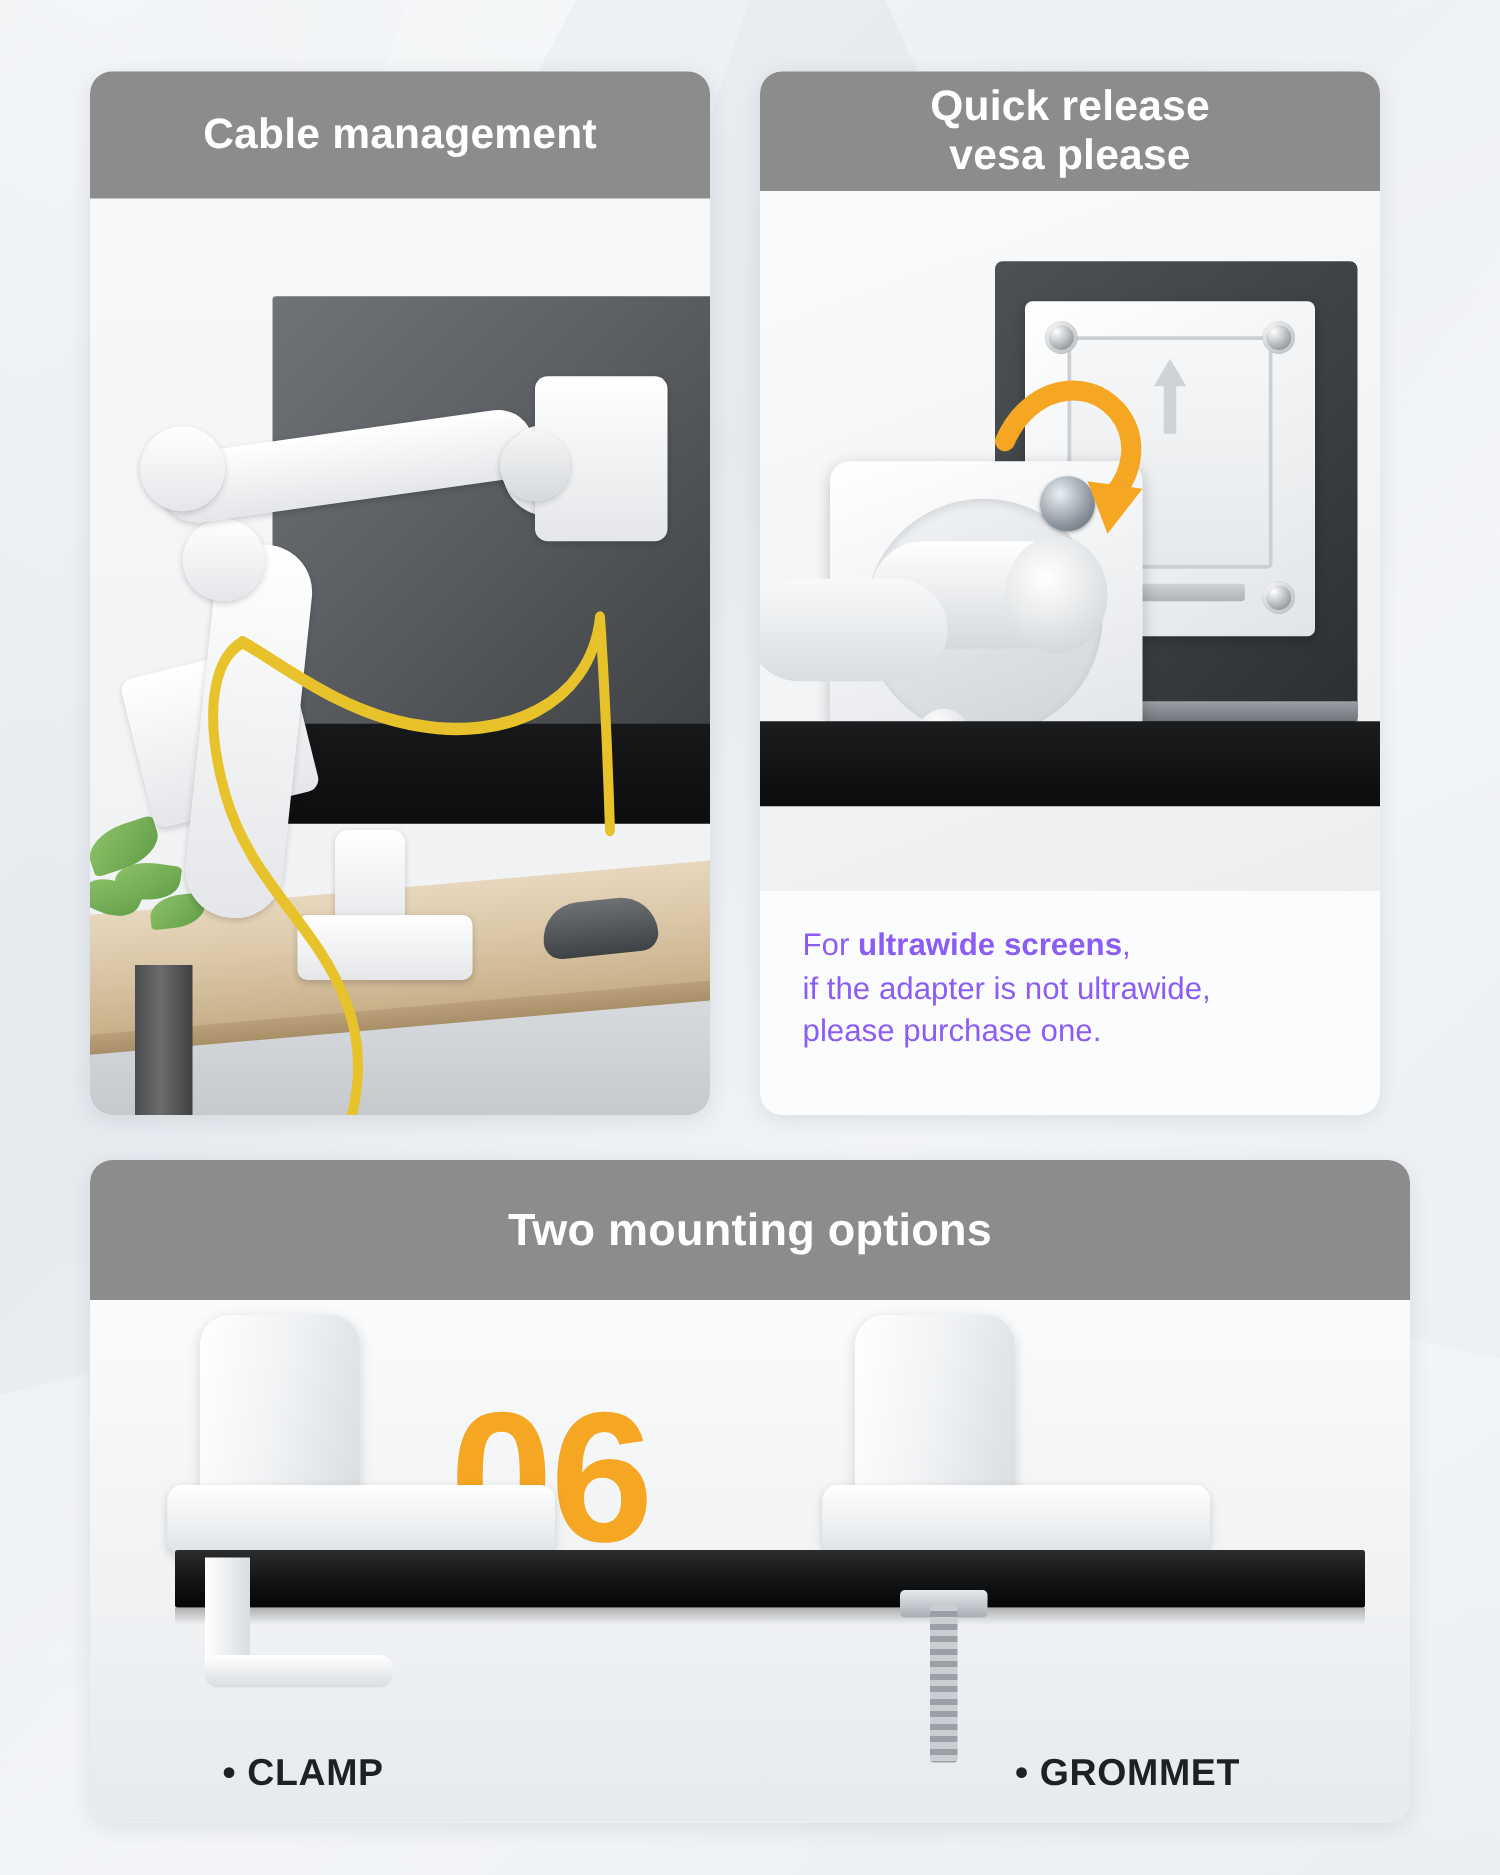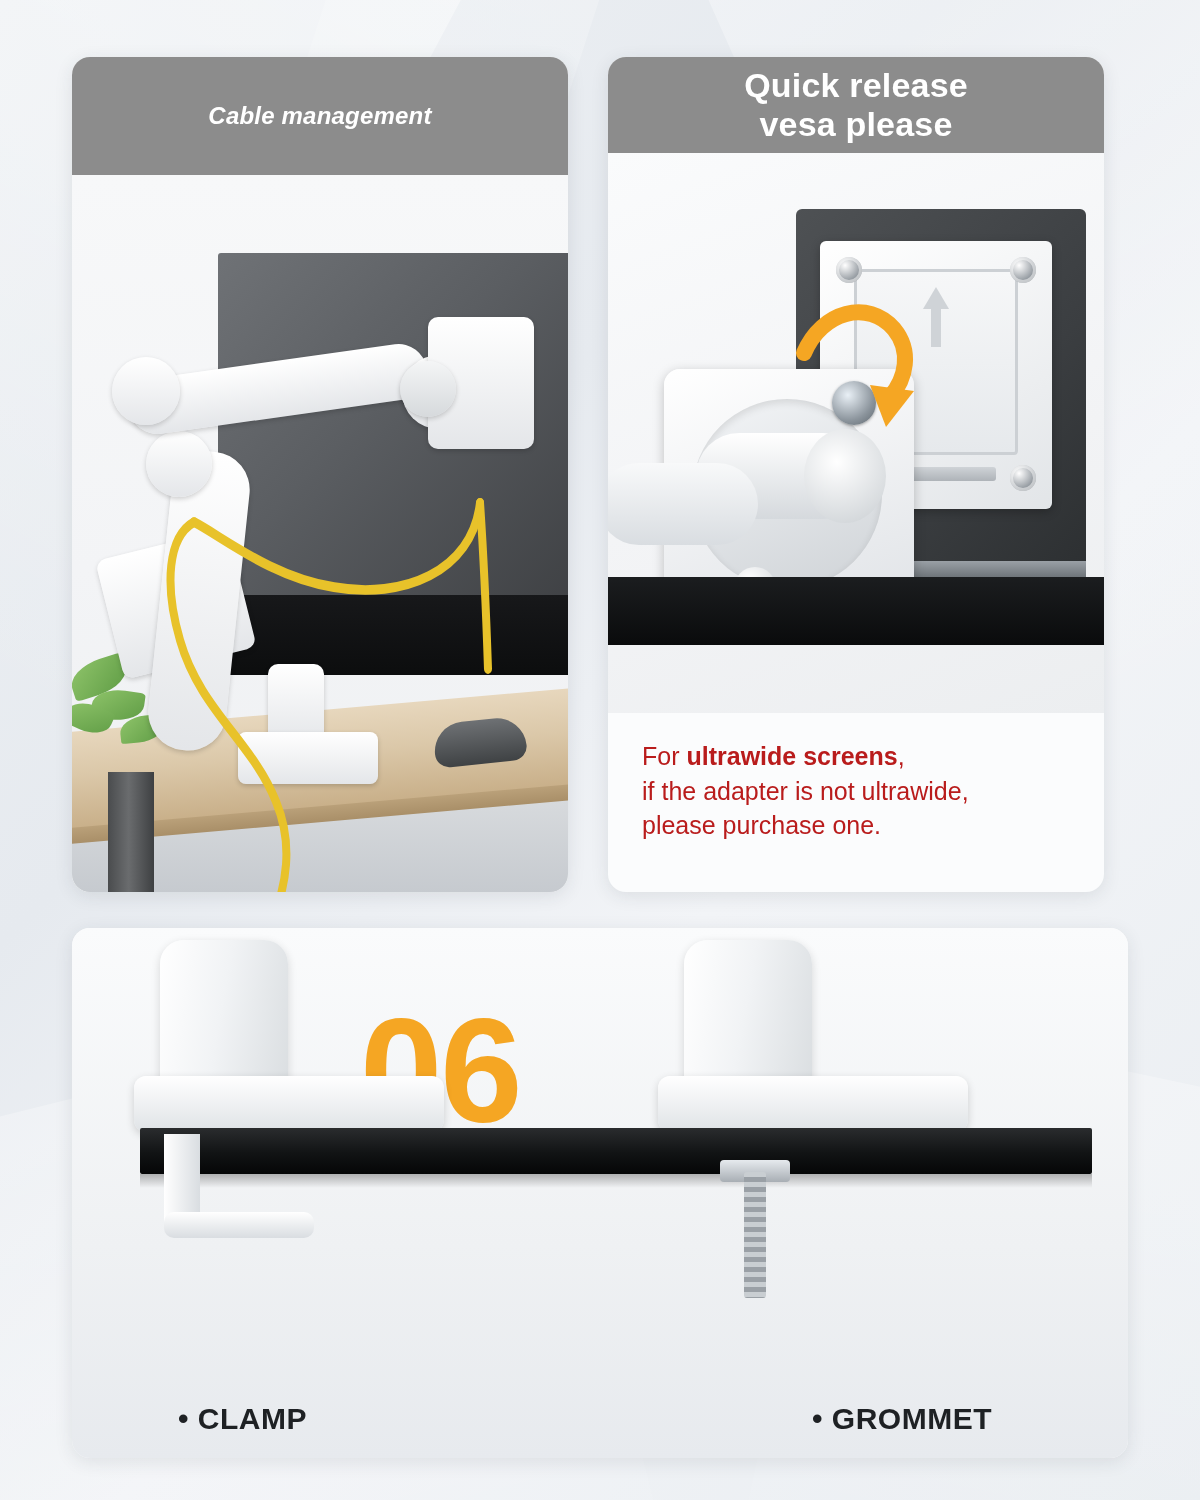--- a/index.html
+++ b/index.html
@@ -58,21 +58,21 @@
     color: #ffffff;
     text-align: center;
     font-weight: bold;
     letter-spacing: .2px;
     display: flex;
     align-items: center;
     justify-content: center;
     flex-direction: column;
     line-height: 1.15;
   }
-  .card-left .card-header { height: 118px; font-size: 24px; font-style: italic; }
+  .card-left .card-header { height: 102px; font-size: 34px; }
   .card-right .card-header { height: 96px; font-size: 34px; }
 
   .photo {
     position: relative;
     flex: 1;
     overflow: hidden;
     background: #ffffff;
   }
 
   
@@ -235,21 +235,21 @@
   }
   .c2-wallstrip {
     position: absolute; right: 18px; bottom: 136px; width: 290px; height: 16px;
     background: linear-gradient(180deg,#9aa0a6,#6f757a);
   }
   .c2-note {
     position: relative;
     padding: 26px 34px 28px 34px;
     font-size: 25px;
     line-height: 1.38;
-    color: #b91c1c;
+    color: #8b5cf6;
     background: #fbfcfd;
   }
   .c2-note b { font-weight: bold; }
 
   
   .card-bottom {
     margin-top: 36px;
     width: 1056px;
     height: 530px;
   }
@@ -421,20 +421,21 @@
         <div>
           <span>For </span><b>ultrawide screens</b><span>,</span>
         </div>
         <div>if the adapter is not ultrawide,</div>
         <div>please purchase one.</div>
       </div>
     </div>
   </div>
 
   <div class="card card-bottom">
+    <div class="card-header">Two mounting options</div>
     <div class="c3-photo">
 
       <div class="c3-num c3-num-1">06</div>
 
       <div class="c3-post c3-post-1"></div>
       <div class="c3-post c3-post-2"></div>
 
       <div class="c3-foot c3-foot-1"></div>
       <div class="c3-foot c3-foot-2"></div>
 

